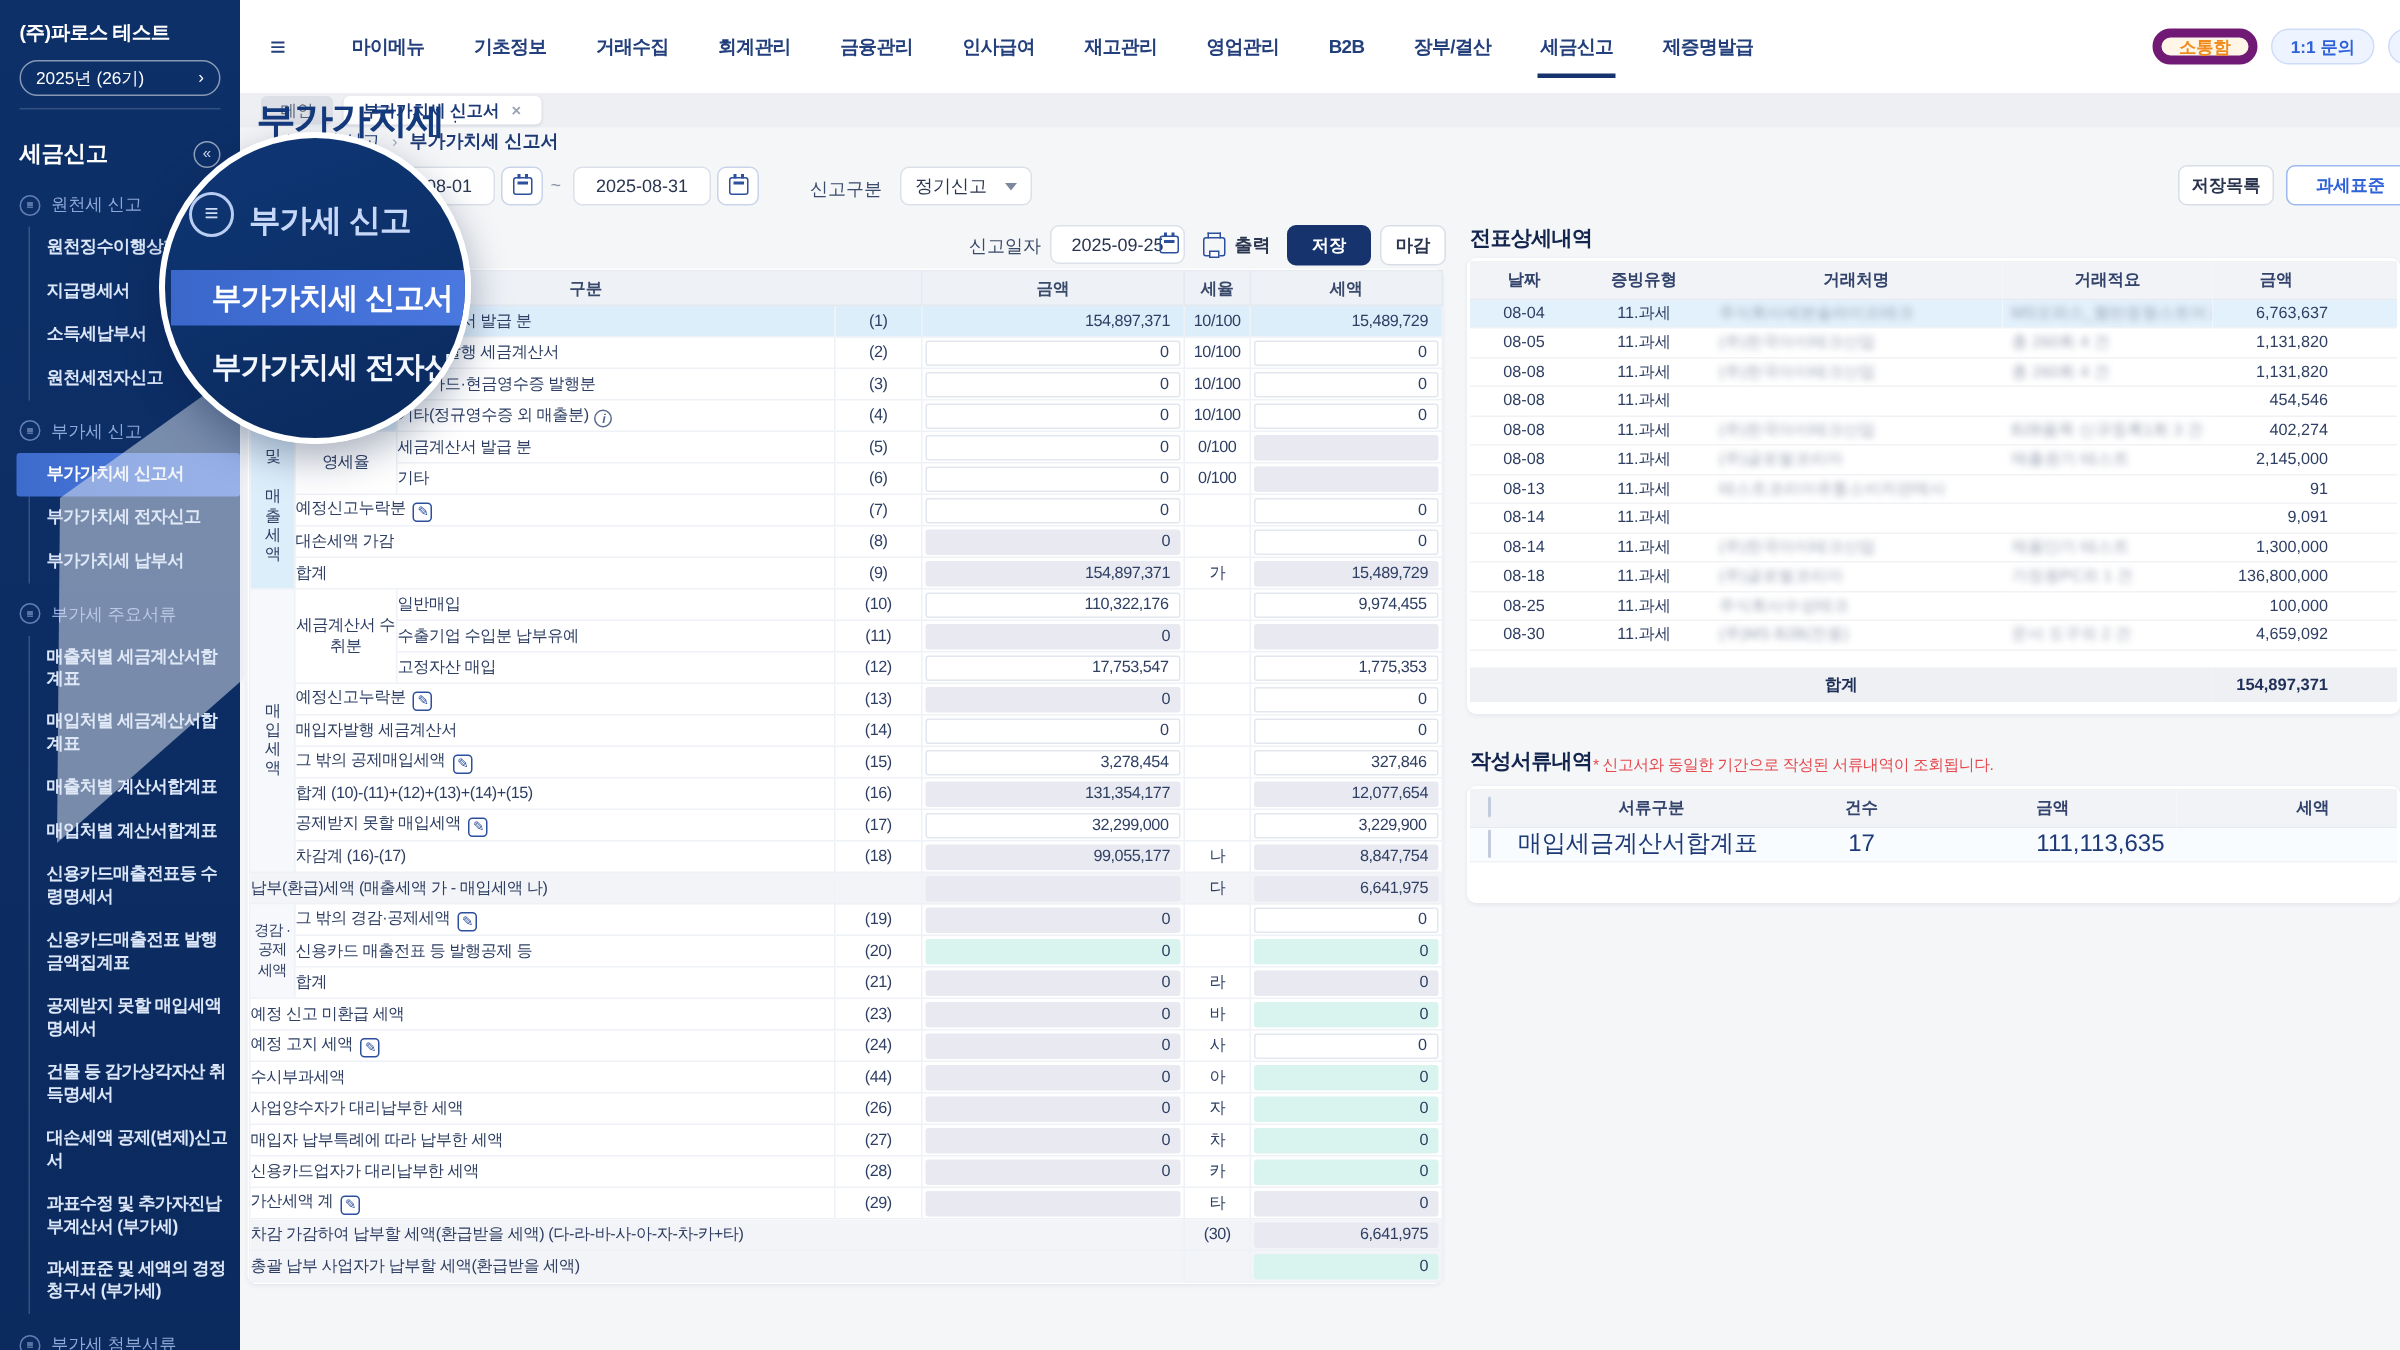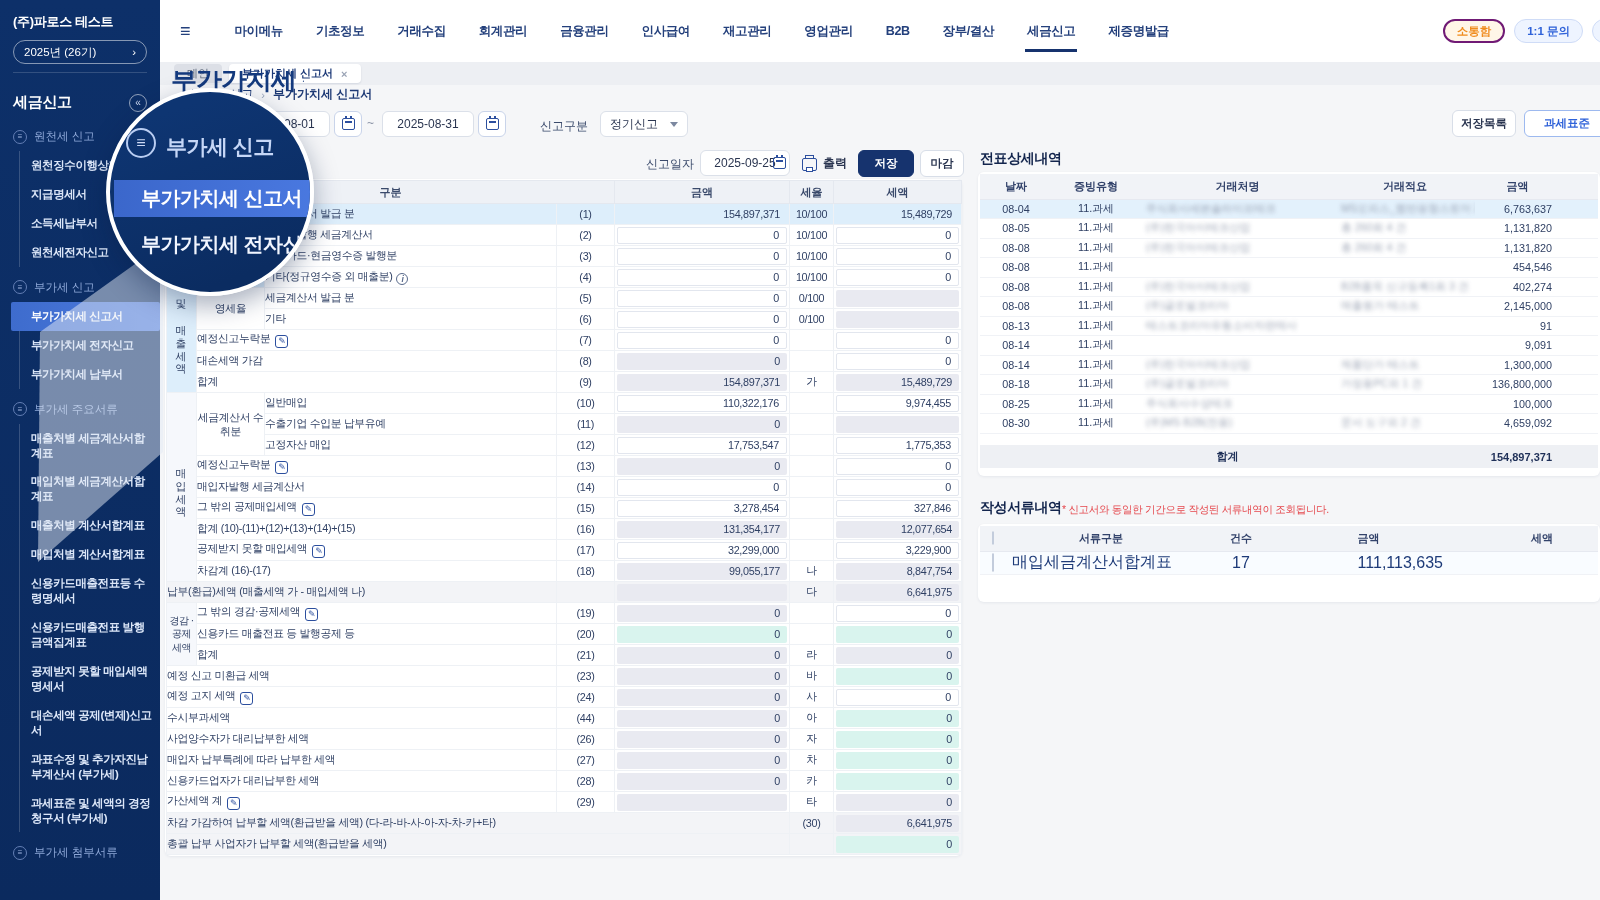--- a/index.html
+++ b/index.html
@@ -34,21 +34,21 @@
   .topbar { position:absolute; left:160px; top:0; width:1440px; height:62px; background:#fff; z-index:5;
     display:flex; align-items:center; }
   .hamburger { margin-left:20px; font-size:18px; color:#23407c; cursor:pointer;}
   .topnav { display:flex; gap:33px; margin-left:44px; height:62px; align-items:center;}
   .topnav-item { font-size:12.5px; font-weight:bold; color:#24407c; position:relative; height:62px;
     display:flex; align-items:center; cursor:pointer; letter-spacing:-.4px;}
   .topnav-item.active::after { content:""; position:absolute; left:-2px; right:-2px; bottom:10px; height:3px; background:#16336e; }
   .quick { margin-left:auto; display:flex; gap:9px; align-items:center; margin-right:0; }
   .quick-pill { height:24px; padding:0 12px; border-radius:13px; font-size:11.5px; font-weight:bold;
     display:flex; align-items:center; cursor:pointer; white-space:nowrap;}
-  .quick-pill.orange { color:#f08c1e; background:#fff6e8; border:2px solid #701a75;}
+  .quick-pill.orange { color:#f08c1e; background:#fff6e8; border:6px solid #701a75;}
   .quick-pill.blue   { color:#2f62d9; background:#eef4ff; border:1px solid #cfdcf7;}
   .cut-pill { width:14px; height:24px; border:1px solid #cfdcf7; border-radius:13px 0 0 13px; background:#eef4ff; margin-right:-6px;}
 
   
   .tabrow { position:absolute; left:160px; top:62px; width:1440px; height:23px; background:#edeff3; z-index:4;
     display:flex; align-items:center; padding-left:14px; gap:7px; }
   .tab { height:19px; padding:0 13px; border-radius:4px; display:flex; align-items:center; font-size:11px; cursor:pointer; gap:8px;}
   .tab.plain { background:#dcdfe6; color:#5a6578; }
   .tab.active { background:#fff; color:#1d3a78; font-weight:bold; box-shadow:0 1px 2px rgba(30,50,90,.12);}
   .tab-x { color:#9aa3b5; font-size:11px; }
@@ -192,20 +192,21 @@
           <span>부가세 주요서류</span>
         </div>
         <div class="side-items">
           <div class="side-item">매출처별 세금계산서합계표</div>
           <div class="side-item">매입처별 세금계산서합계표</div>
           <div class="side-item">매출처별 계산서합계표</div>
           <div class="side-item">매입처별 계산서합계표</div>
           <div class="side-item">신용카드매출전표등 수령명세서</div>
           <div class="side-item">신용카드매출전표 발행금액집계표</div>
           <div class="side-item">공제받지 못할 매입세액 명세서</div>
+          <div class="side-item">건물 등 감가상각자산 취득명세서</div>
           <div class="side-item">대손세액 공제(변제)신고서</div>
           <div class="side-item">과표수정 및 추가자진납부계산서 (부가세)</div>
           <div class="side-item">과세표준 및 세액의 경정 청구서 (부가세)</div>
         </div>
         <div class="side-section">
           <span class="sec-ic">≡</span>
           <span>부가세 첨부서류</span>
         </div>
       </div>
   </aside>

